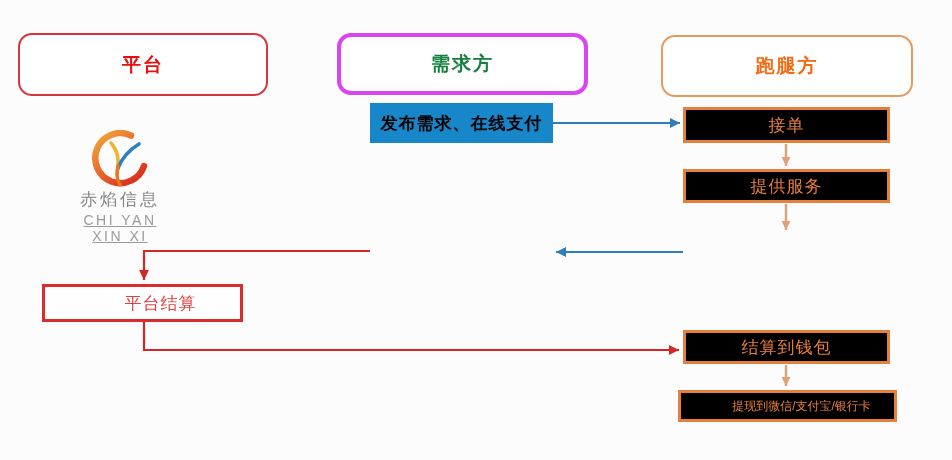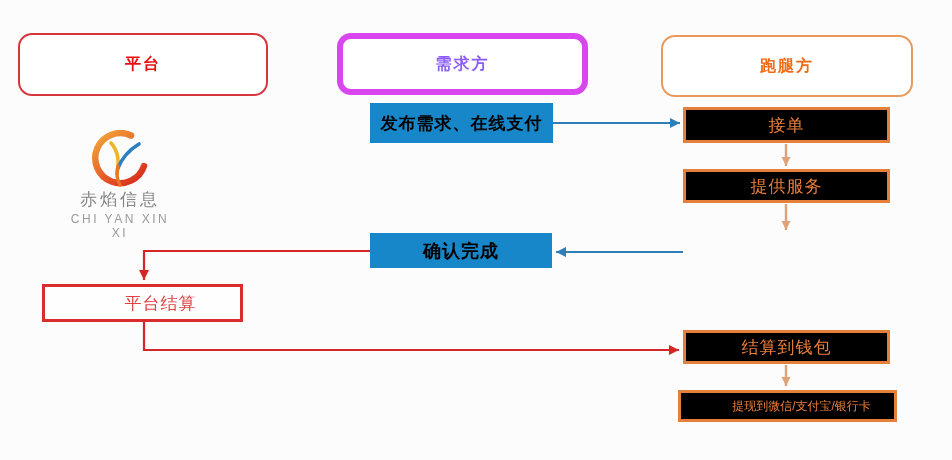--- a/index.html
+++ b/index.html
@@ -4,43 +4,43 @@
 <style>
   html,body{margin:0;padding:0;background:#ffffff;}
   body{font-family:"Liberation Sans","DejaVu Sans",sans-serif;}
   .canvas{
     position:relative;width:952px;height:460px;background:#fdfcfc;overflow:hidden;
   }
   .arrow-layer{position:absolute;left:0;top:0;width:952px;height:460px;}
   .box{position:absolute;display:flex;align-items:center;justify-content:center;
        box-sizing:border-box;text-align:center;}
   
-  .hdr{border-radius:14px;background:#fff;font-weight:bold;font-size:16px;letter-spacing:2px;}
+  .hdr{border-radius:14px;background:#fff;font-weight:bold;font-size:19px;letter-spacing:2px;}
   .hdr-platform{left:18px;top:33px;width:250px;height:63px;border:2px solid #d5363c;color:#e60f0f;}
-  .hdr-demand{left:337px;top:33px;width:251px;height:62px;border:6px solid #d946ef;color:#8b5cf6;}
+  .hdr-demand{left:337px;top:33px;width:251px;height:62px;border:4px solid #d946ef;color:#15803d;}
   .hdr-runner{left:661px;top:35px;width:252px;height:62px;border:2px solid #e89a5d;color:#f26a11;}
   
   .blue-node{background:#1887c9;color:#000000;font-weight:bold;font-size:17px;letter-spacing:1px;}
   .node-publish{left:370px;top:103px;width:183px;height:40px;}
   .node-confirm{left:370px;top:233px;width:182px;height:35px;font-size:18px;}
   
   .orange-node{background:#000000;border:3px solid #e5803a;color:#ea7f3b;font-size:17px;letter-spacing:1px;}
   .node-accept{left:683px;top:107px;width:207px;height:36px;}
   .node-serve{left:683px;top:169px;width:207px;height:34px;}
   .node-close{left:683px;top:234px;width:207px;height:37px;}
   .node-wallet{left:683px;top:330px;width:207px;height:34px;}
   .node-withdraw{left:678px;top:390px;width:219px;height:32px;font-size:12px;letter-spacing:0;padding-left:28px;}
   
   .red-node{background:#fefefe;border:3px solid #d92c2c;color:#e04040;font-size:17px;letter-spacing:1px;}
   .node-settle{left:42px;top:284px;width:201px;height:38px;padding-left:36px;}
   
   .logo{position:absolute;left:70px;top:130px;width:100px;height:96px;text-align:center;}
   .logo svg{display:block;margin:0 auto;}
   .logo-name{font-size:17px;color:#858585;letter-spacing:3px;margin-top:-2px;}
-  .logo-sub{font-size:12px;color:#9a9a9a;letter-spacing:2.5px;margin-top:1px;}
+  .logo-sub{font-size:14px;color:#9a9a9a;letter-spacing:2.5px;margin-top:1px;text-decoration:underline;}
 </style>
 </head>
 <body>
 
 <div class="canvas">
 
   <svg class="arrow-layer" viewBox="0 0 952 460" xmlns="http://www.w3.org/2000/svg">
     <defs>
       <marker id="mblue" markerUnits="userSpaceOnUse" markerWidth="14" markerHeight="12" refX="10" refY="5" orient="auto">
         <path d="M0,0 L10,5 L0,10 z" fill="#2e7fb8"></path>
@@ -96,23 +96,20 @@
 
   <div class="box blue-node node-publish">
     <span>发布需求、在线支付</span>
   </div>
   <div class="box orange-node node-accept">
     <span>接单</span>
   </div>
   <div class="box orange-node node-serve">
     <span>提供服务</span>
   </div>
-  <div class="box blue-node node-confirm">
-    <span>确认完成</span>
-  </div>
   <div class="box red-node node-settle">
     <span>平台结算</span>
   </div>
   <div class="box orange-node node-wallet">
     <span>结算到钱包</span>
   </div>
   <div class="box orange-node node-withdraw">
     <span>提现到微信/支付宝/银行卡</span>
   </div>
 

